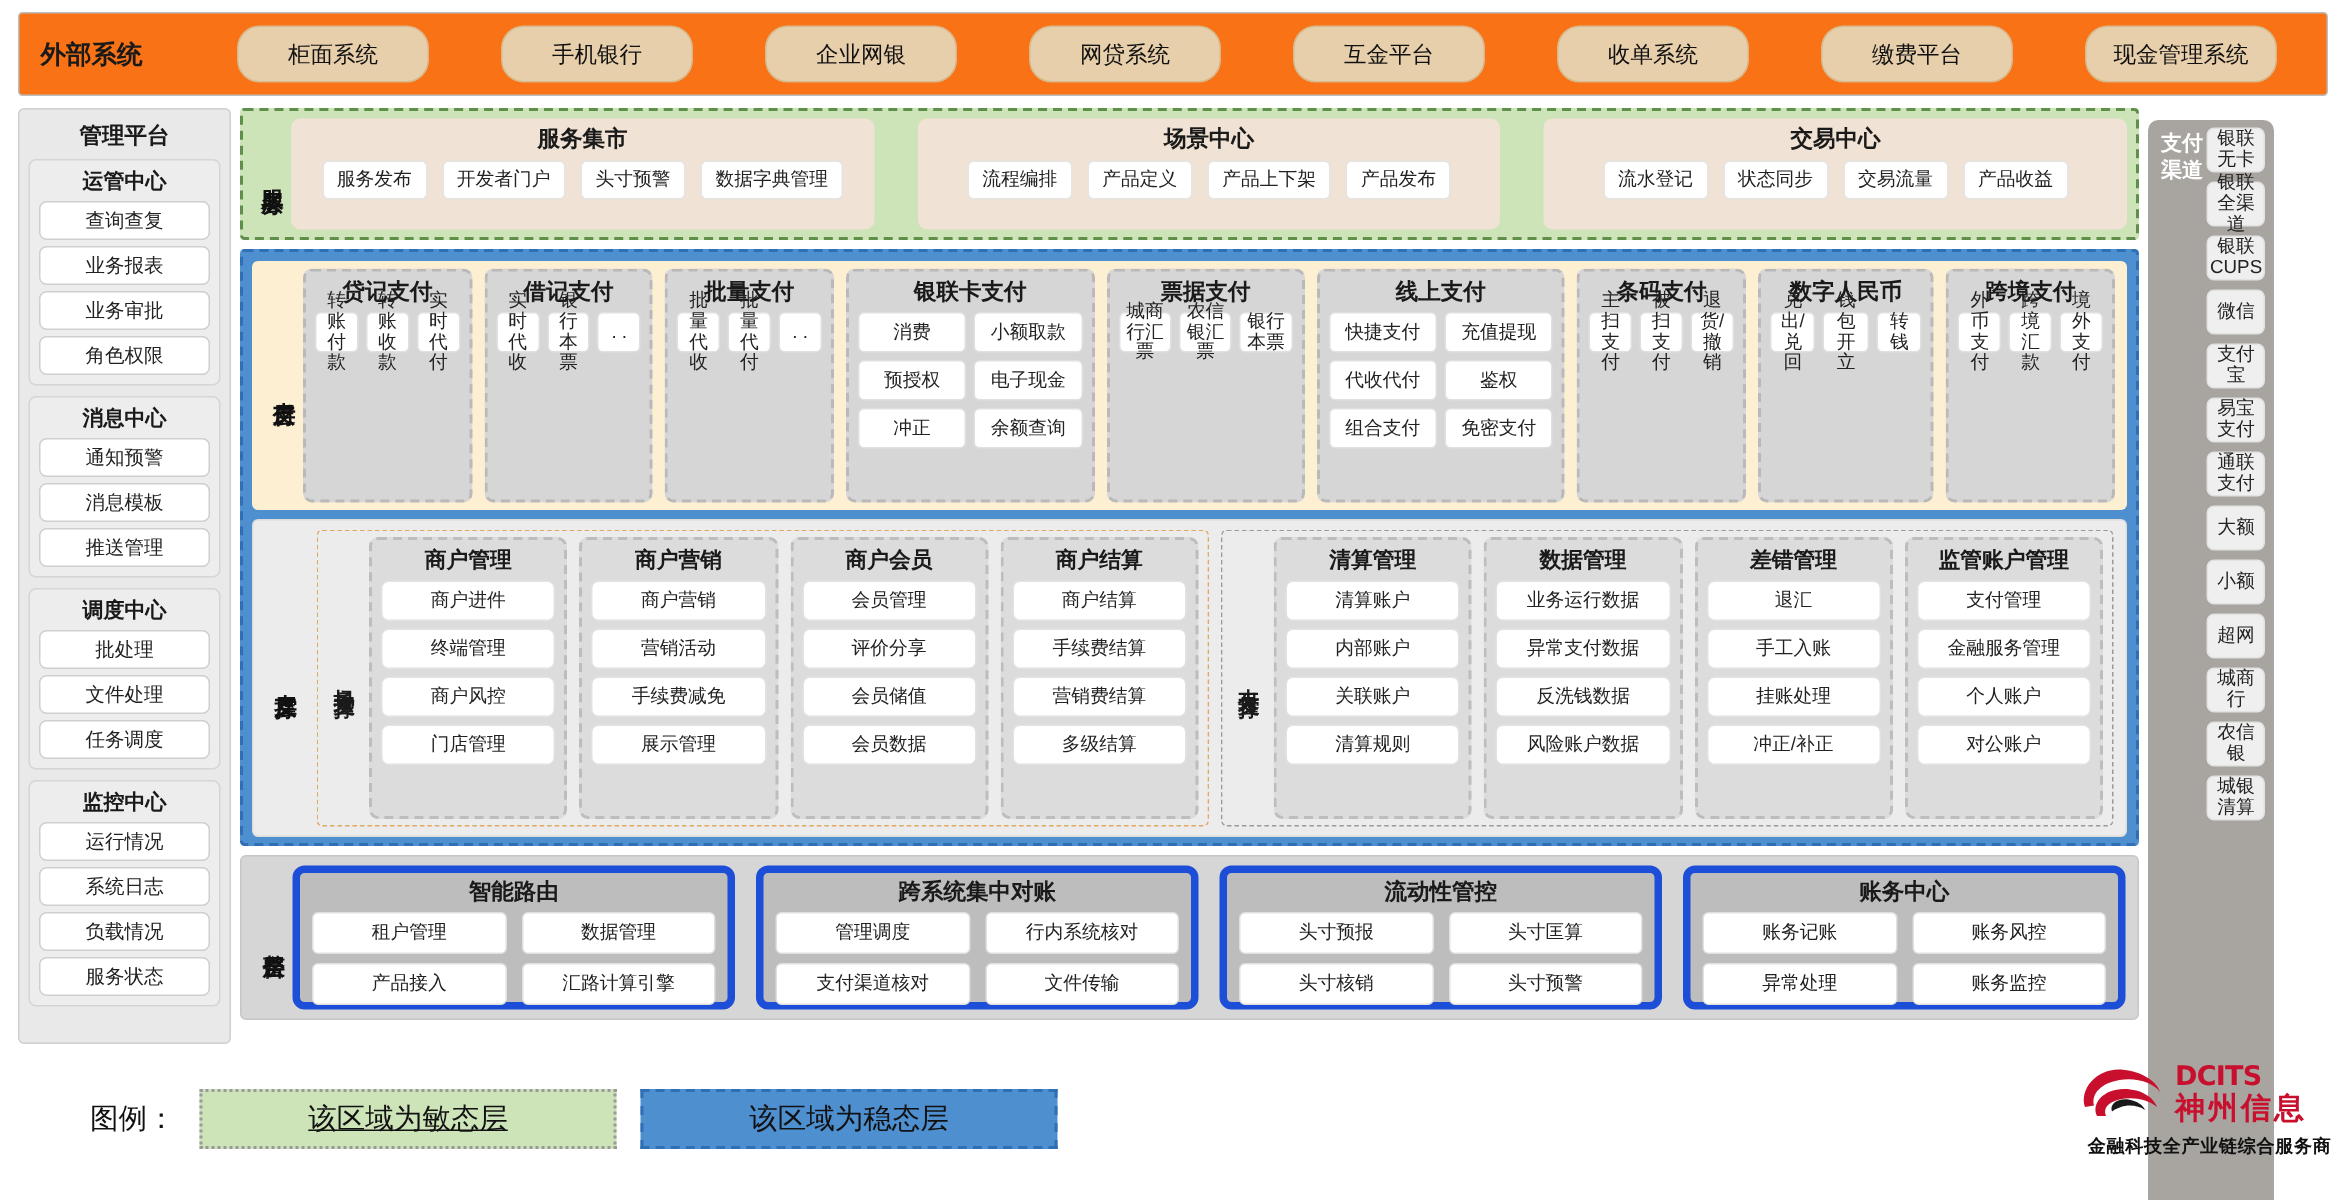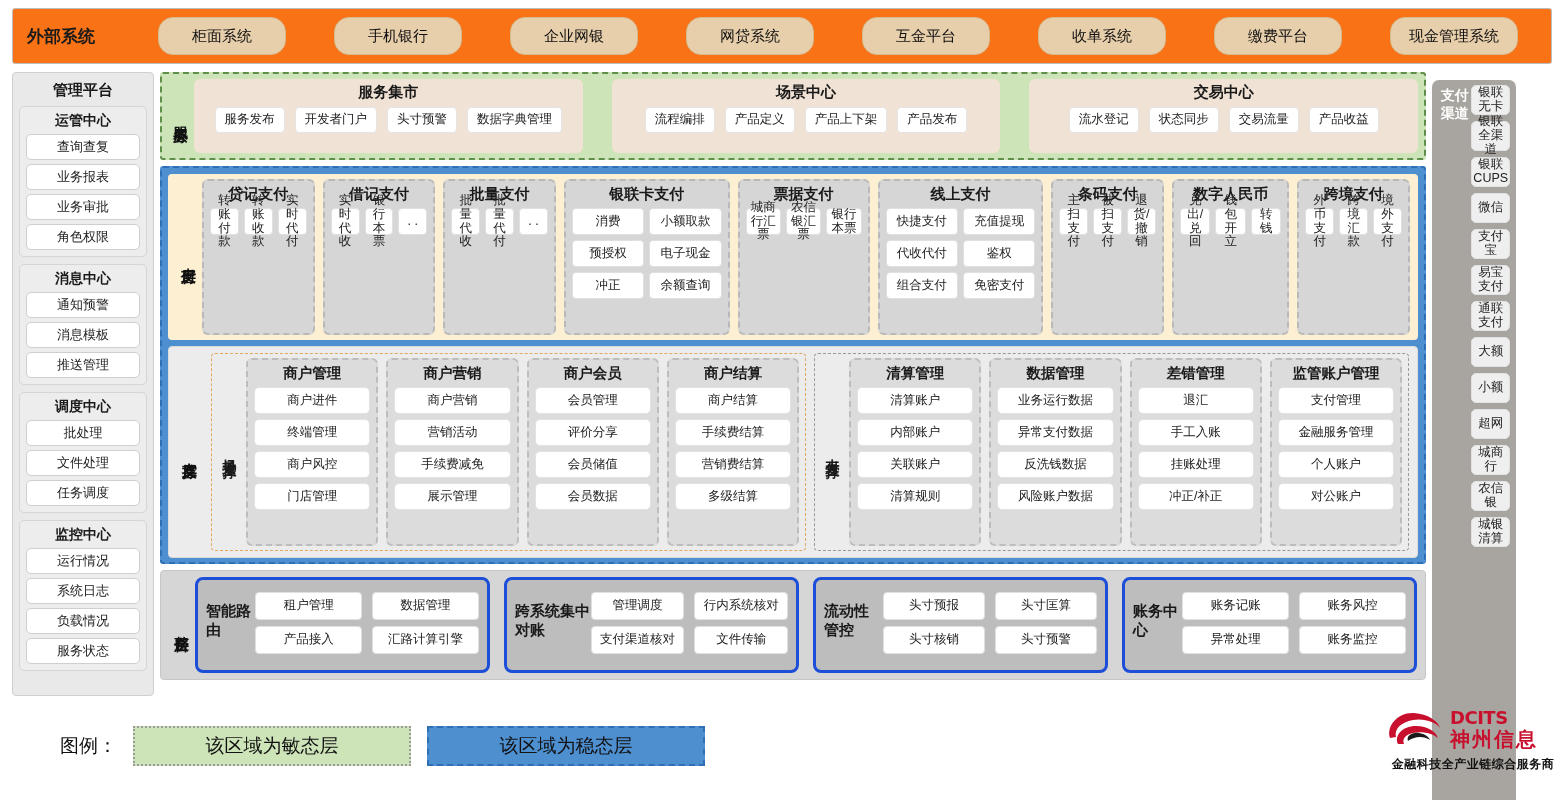--- a/index.html
+++ b/index.html
@@ -127,35 +127,35 @@
   .supcard .chip{height:27px;width:100%;margin-bottom:5px;font-size:12.5px;border-color:#e2e2e2;border-radius:5px;}
   .supcard .chip:last-child{margin-bottom:0;}
 
   
   .intband{
     margin-top:6px;background:#d6d6d6;border:1px solid #c6c6c6;border-radius:4px;
     box-sizing:border-box;height:110px;padding:6px 8px;display:flex;align-items:stretch;
   }
   .intband .cols{flex:1;display:flex;gap:14px;}
   .intcard{
-    flex:1;background:#bdbdbd;border:3px solid #1d4ed8;border-radius:8px;
-    box-sizing:border-box;padding:2px 8px 7px;display:flex;align-items:center;
+    flex:1;background:#bdbdbd;border:5px solid #1d4ed8;border-radius:8px;
+    box-sizing:border-box;padding:2px 8px 7px;display:flex;flex-direction:column;align-items:center;
   }
   .intcard .pt{font-size:15px;font-weight:bold;margin:1px 0 4px;}
   .intcard .grid{display:grid;grid-template-columns:1fr 1fr;gap:6px 10px;width:100%;}
   .intcard .chip{height:28px;font-size:12.5px;border-color:#e0e0e0;border-radius:4px;}
 
   
   .legend{position:absolute;left:60px;top:726px;display:flex;align-items:center;gap:16px;text-align:right;}
   .legend .lbl{font-size:19px;color:#111;}
   .lg-box{
     height:40px;width:278px;display:flex;align-items:center;justify-content:center;
     font-size:19px;color:#111;box-sizing:border-box;
   }
-  .lg-agile{background:#cde3b8;border:2px dotted #9a9a9a;}
+  .lg-agile{background:#cde3b8;border:2px dotted #9a9a9a;text-decoration:underline;}
   .lg-stable{background:#4e8fd0;border:2px dashed #2f6fb5;}
 
   
   .brand{position:absolute;left:1384px;top:708px;width:178px;height:86px;}
   .brand .logorow{display:flex;align-items:center;gap:4px;}
   .brand .mark{width:62px;height:42px;flex:0 0 62px;}
   .brand .words{display:flex;flex-direction:column;line-height:1;}
   .brand .en{font-size:18px;font-weight:bold;color:#c8102e;letter-spacing:-0.5px;font-family:"DejaVu Sans",sans-serif;}
   .brand .cn{font-size:20px;font-weight:bold;color:#c8102e;letter-spacing:2px;margin-top:2px;}
   .brand .tag{font-size:12px;font-weight:bold;color:#111;margin-top:6px;text-align:center;letter-spacing:0.5px;}

